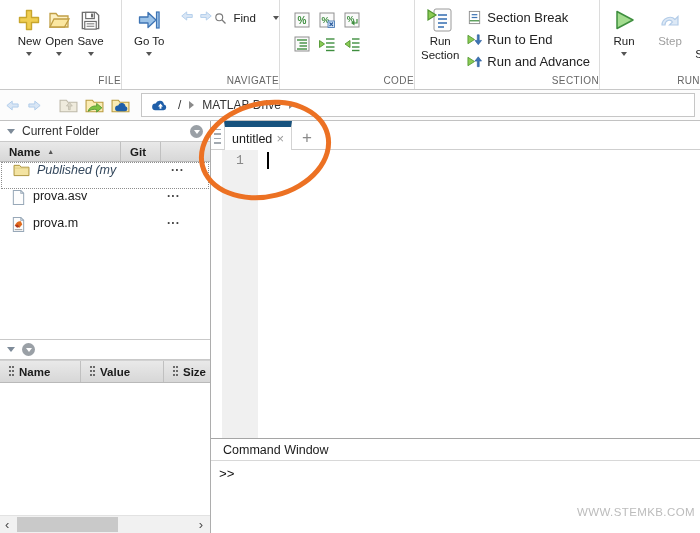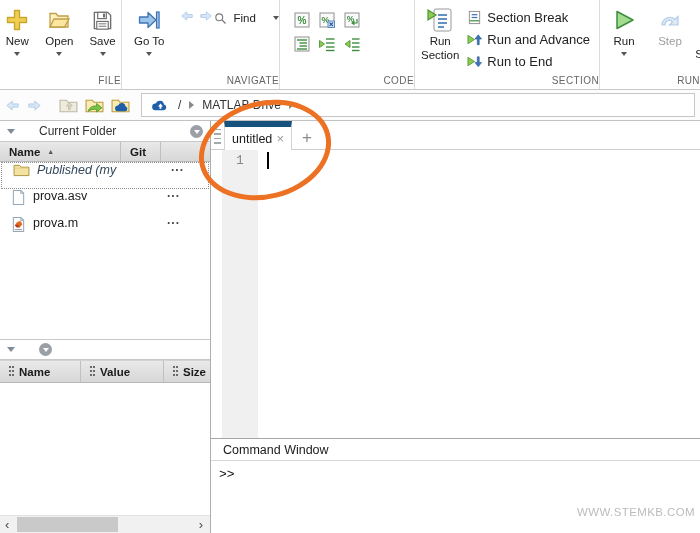--- a/index.html
+++ b/index.html
@@ -17,21 +17,21 @@
   .sec-section { width:185px; }
   .sec-run { width:100px; }
   .sec-label { position:absolute; bottom:3px; left:0; width:100%; text-align:right;
                font-size:10px; color:#666; letter-spacing:.4px; }
   .bigbtn { display:flex; flex-direction:column; align-items:center; cursor:default; }
   .bicon { height:28px; display:flex; align-items:center; justify-content:center; }
   .blabel { font-size:11.5px; color:#222; line-height:13px; margin-top:1px; white-space:nowrap; }
   .blabel.two { text-align:center; }
   .caret { width:0; height:0; border-left:3.5px solid transparent; border-right:3.5px solid transparent;
            border-top:4px solid #555; margin-top:4px; }
-  .file-row { display:flex; justify-content:center; gap:16px; }
+  .file-row { display:flex; justify-content:center; gap:4px; }
   .nav-wrap { display:flex; gap:14px; padding-left:12px; }
   .nav-col { display:flex; flex-direction:row; padding-top:2px; }
   .nav-arrows { display:flex; gap:5px; height:16px; align-items:center; margin-left:2px; }
   .nav-item { display:flex; align-items:center; gap:5px; height:20px; font-size:11.5px; color:#222; }
   .nav-item .caret { margin:0 0 0 12px; }
   .code-wrap { display:flex; gap:14px; padding-left:14px; }
   .code-grid { display:grid; grid-template-columns:repeat(3,16px); gap:8px 9px; padding-top:6px; }
   .mini { width:16px; height:16px; display:flex; align-items:center; justify-content:center; }
   .section-wrap { display:flex; gap:8px; padding-left:6px; }
   .section-col { display:flex; flex-direction:column; gap:4px; padding-top:2px; }
@@ -48,21 +48,21 @@
                 align-items:center; gap:8px; padding:0 9px; margin-left:4px; }
   .crumb-txt { font-size:12px; color:#333; }
   .chev { width:0; height:0; border-top:4px solid transparent; border-bottom:4px solid transparent;
           border-left:5px solid #8a8a8a; }
 
   
   .main { display:flex; height:412px; }
 
   
   .leftpanel { width:211px; border-right:1px solid #adadad; display:flex; flex-direction:column; background:#fff; }
-  .panel-hdr { height:21px; display:flex; align-items:center; gap:24px; padding:0 7px;
+  .panel-hdr { height:21px; display:flex; align-items:center; gap:7px; padding:0 7px;
                background:#fff; border-bottom:1px solid #c9c9c9; flex:none; }
   .panel-hdr .title { font-size:12px; color:#333; flex:1; }
   .tri-down { width:0; height:0; border-left:4px solid transparent; border-right:4px solid transparent;
               border-top:5px solid #7e8b99; }
   .circle-menu { width:13px; height:13px; border-radius:50%; background:#9aa0a6;
                  display:flex; align-items:center; justify-content:center; }
   .circle-menu::after { content:""; border-left:3px solid transparent; border-right:3px solid transparent;
                         border-top:4px solid #fff; margin-top:1px; }
   .cols { display:flex; background:linear-gradient(#e9e9e9,#d7d7d7); border-bottom:1px solid #b9b9b9; flex:none; }
   .cf-cols { height:20px; }
@@ -312,33 +312,33 @@
                   </g>
                   <line x1="3" y1="11.5" x2="13" y2="11.5" stroke="#3e8e3e" stroke-width="1.3"></line>
                 </svg>
             </span>
             <span>Section Break</span>
           </div>
           <div class="sec-item">
             <span class="tb-ico">
               <svg width="15" height="15" viewBox="0 0 16 16">
                   <path d="M1 3.5l7 4.5-7 4.5z" fill="#8ccb55" stroke="#4f9530" stroke-width="0.9"></path>
-                  <path d="M11 13.5V7.5H8.5L12 3l3.5 4.5H13v6z" fill="#3e74b4" stroke="#2e5e9e" stroke-width="0.7"></path>
-                </svg>
-            </span>
-            <span>Run and Advance</span>
+                  <path d="M11 3v6H8.5l3.5 4.5L15.5 9H13V3z" fill="#3e74b4" stroke="#2e5e9e" stroke-width="0.7"></path>
+                </svg>
+            </span>
+            <span>Run to End</span>
           </div>
           <div class="sec-item">
             <span class="tb-ico">
               <svg width="15" height="15" viewBox="0 0 16 16">
                   <path d="M1 3.5l7 4.5-7 4.5z" fill="#8ccb55" stroke="#4f9530" stroke-width="0.9"></path>
-                  <path d="M11 3v6H8.5l3.5 4.5L15.5 9H13V3z" fill="#3e74b4" stroke="#2e5e9e" stroke-width="0.7"></path>
-                </svg>
-            </span>
-            <span>Run to End</span>
+                  <path d="M11 13.5V7.5H8.5L12 3l3.5 4.5H13v6z" fill="#3e74b4" stroke="#2e5e9e" stroke-width="0.7"></path>
+                </svg>
+            </span>
+            <span>Run and Advance</span>
           </div>
         </div>
       </div>
       <div class="sec-label">SECTION</div>
     </div>
 
     <div class="rsection sec-run">
       <div class="run-wrap">
         <div class="bigbtn">
           <span class="bicon">

